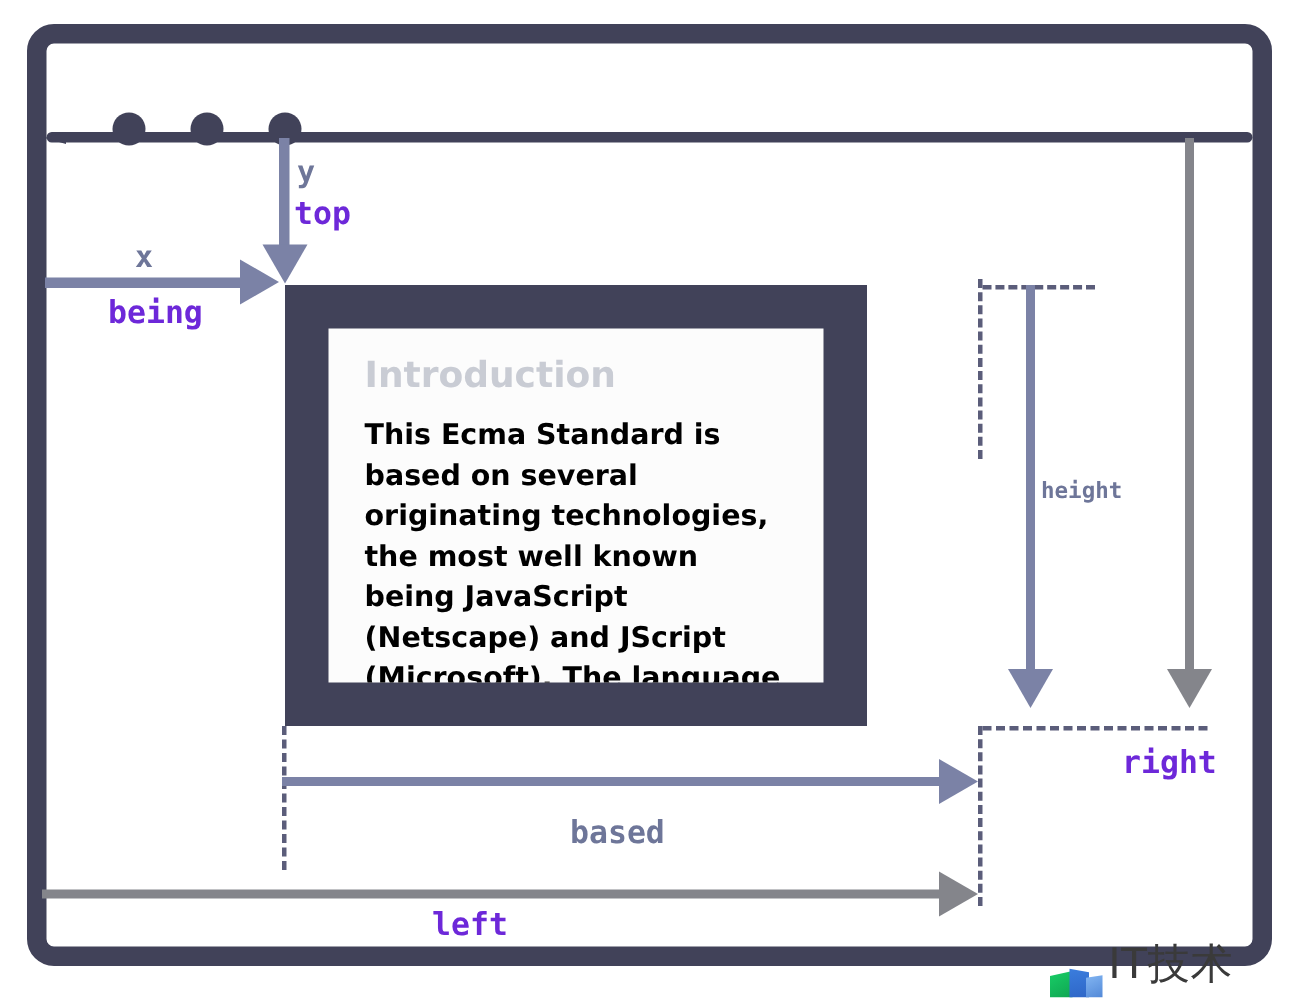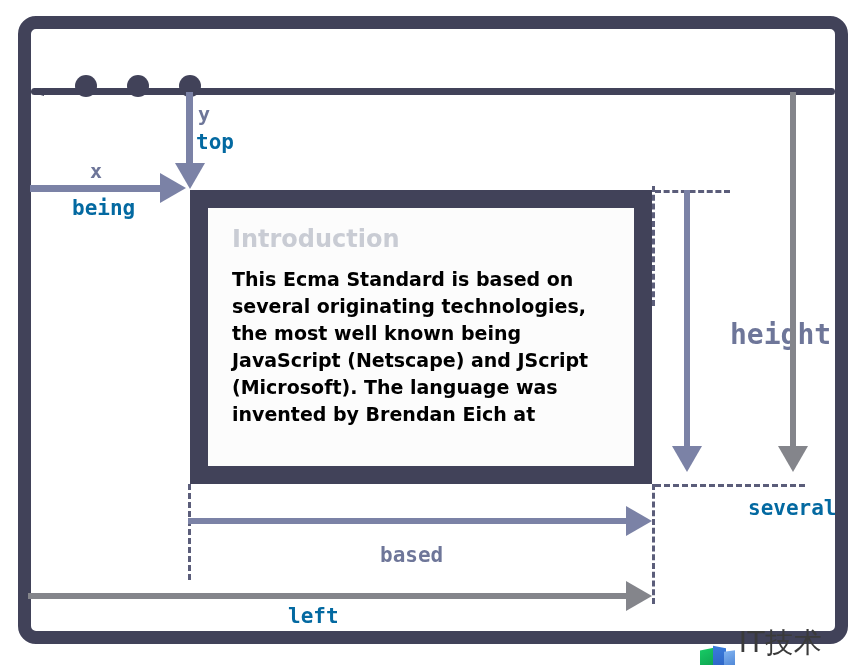--- a/index.html
+++ b/index.html
@@ -59,25 +59,25 @@
     height: 7px;
     background: #414259;
     border-radius: 4px;
   }
 
   
   .content-box {
     position: absolute;
     left: 190px;
     top: 190px;
-    width: 462px;
+    width: 388px;
     height: 294px;
     box-sizing: border-box;
     background: #414259;
-    padding: 18px;
+    padding: 29px;
   }
   .content-inner {
     width: 100%;
     height: 100%;
     box-sizing: border-box;
     background: #fcfcfc;
     padding: 18px 24px 0 24px;
     overflow: hidden;
   }
   .content-title {
@@ -148,27 +148,27 @@
   }
 
   
   .label {
     position: absolute;
     font-family: "DejaVu Sans Mono", monospace;
     font-weight: bold;
     white-space: nowrap;
   }
   .label.blue  { color: #6e7699; }
-  .label.gray  { color: #0369a1; }
+  .label.gray  { color: #6d28d9; }
 
   .lbl-y      { left: 198px; top: 102px; font-size: 20px; }
   .lbl-top    { left: 196px; top: 130px; font-size: 21px; }
   .lbl-x      { left: 90px;  top: 159px; font-size: 20px; }
   .lbl-left   { left: 72px;  top: 196px; font-size: 21px; }
-  .lbl-height { left: 730px; top: 318px; font-size: 28px; }
+  .lbl-height { left: 694px; top: 318px; font-size: 15px; }
   .lbl-bottom { left: 748px; top: 496px; font-size: 21px; }
   .lbl-width  { left: 380px; top: 543px; font-size: 21px; }
   .lbl-right  { left: 288px; top: 604px; font-size: 21px; }
 
   
   .watermark {
     position: absolute;
     left: 700px;
     top: 624px;
     display: flex;
@@ -245,21 +245,21 @@
   <div class="arrow-head head-right" style="left:160px; top:173px;"></div>
   <div class="label blue lbl-x">x</div>
   <div class="label gray lbl-left">being</div>
 
   <div class="arrow-line" style="left:684px; top:190px; width:6px; height:258px;"></div>
   <div class="arrow-head head-down" style="left:672px; top:446px;"></div>
   <div class="label blue lbl-height">height</div>
 
   <div class="arrow-line gray" style="left:790px; top:92px; width:6px; height:356px;"></div>
   <div class="arrow-head head-down gray" style="left:778px; top:446px;"></div>
-  <div class="label gray lbl-bottom">several</div>
+  <div class="label gray lbl-bottom">right</div>
 
   <div class="arrow-line" style="left:188px; top:518px; width:440px; height:6px;"></div>
   <div class="arrow-head head-right" style="left:626px; top:506px;"></div>
   <div class="label blue lbl-width">based</div>
 
   <div class="arrow-line gray" style="left:28px; top:593px; width:600px; height:6px;"></div>
   <div class="arrow-head head-right gray" style="left:626px; top:581px;"></div>
   <div class="label gray lbl-right">left</div>
 
   <div class="watermark">

